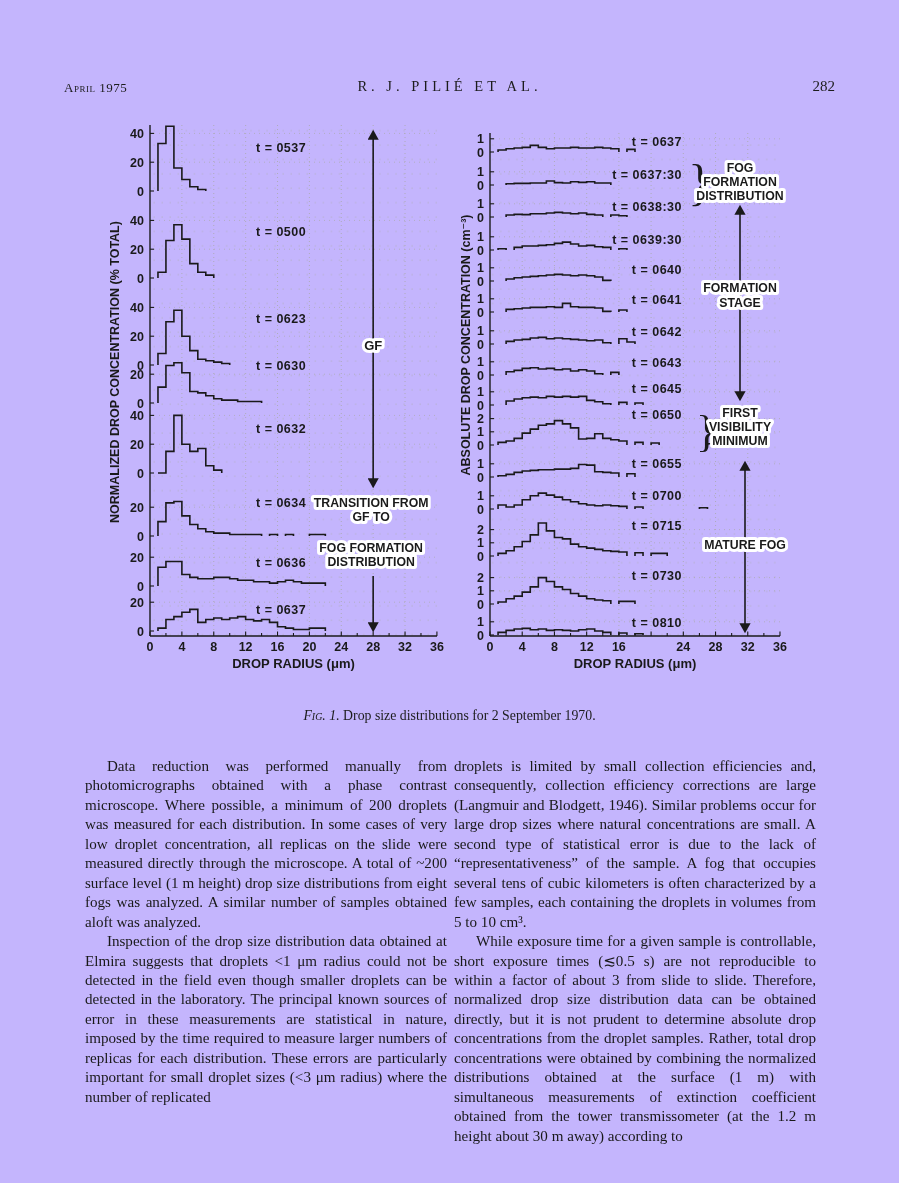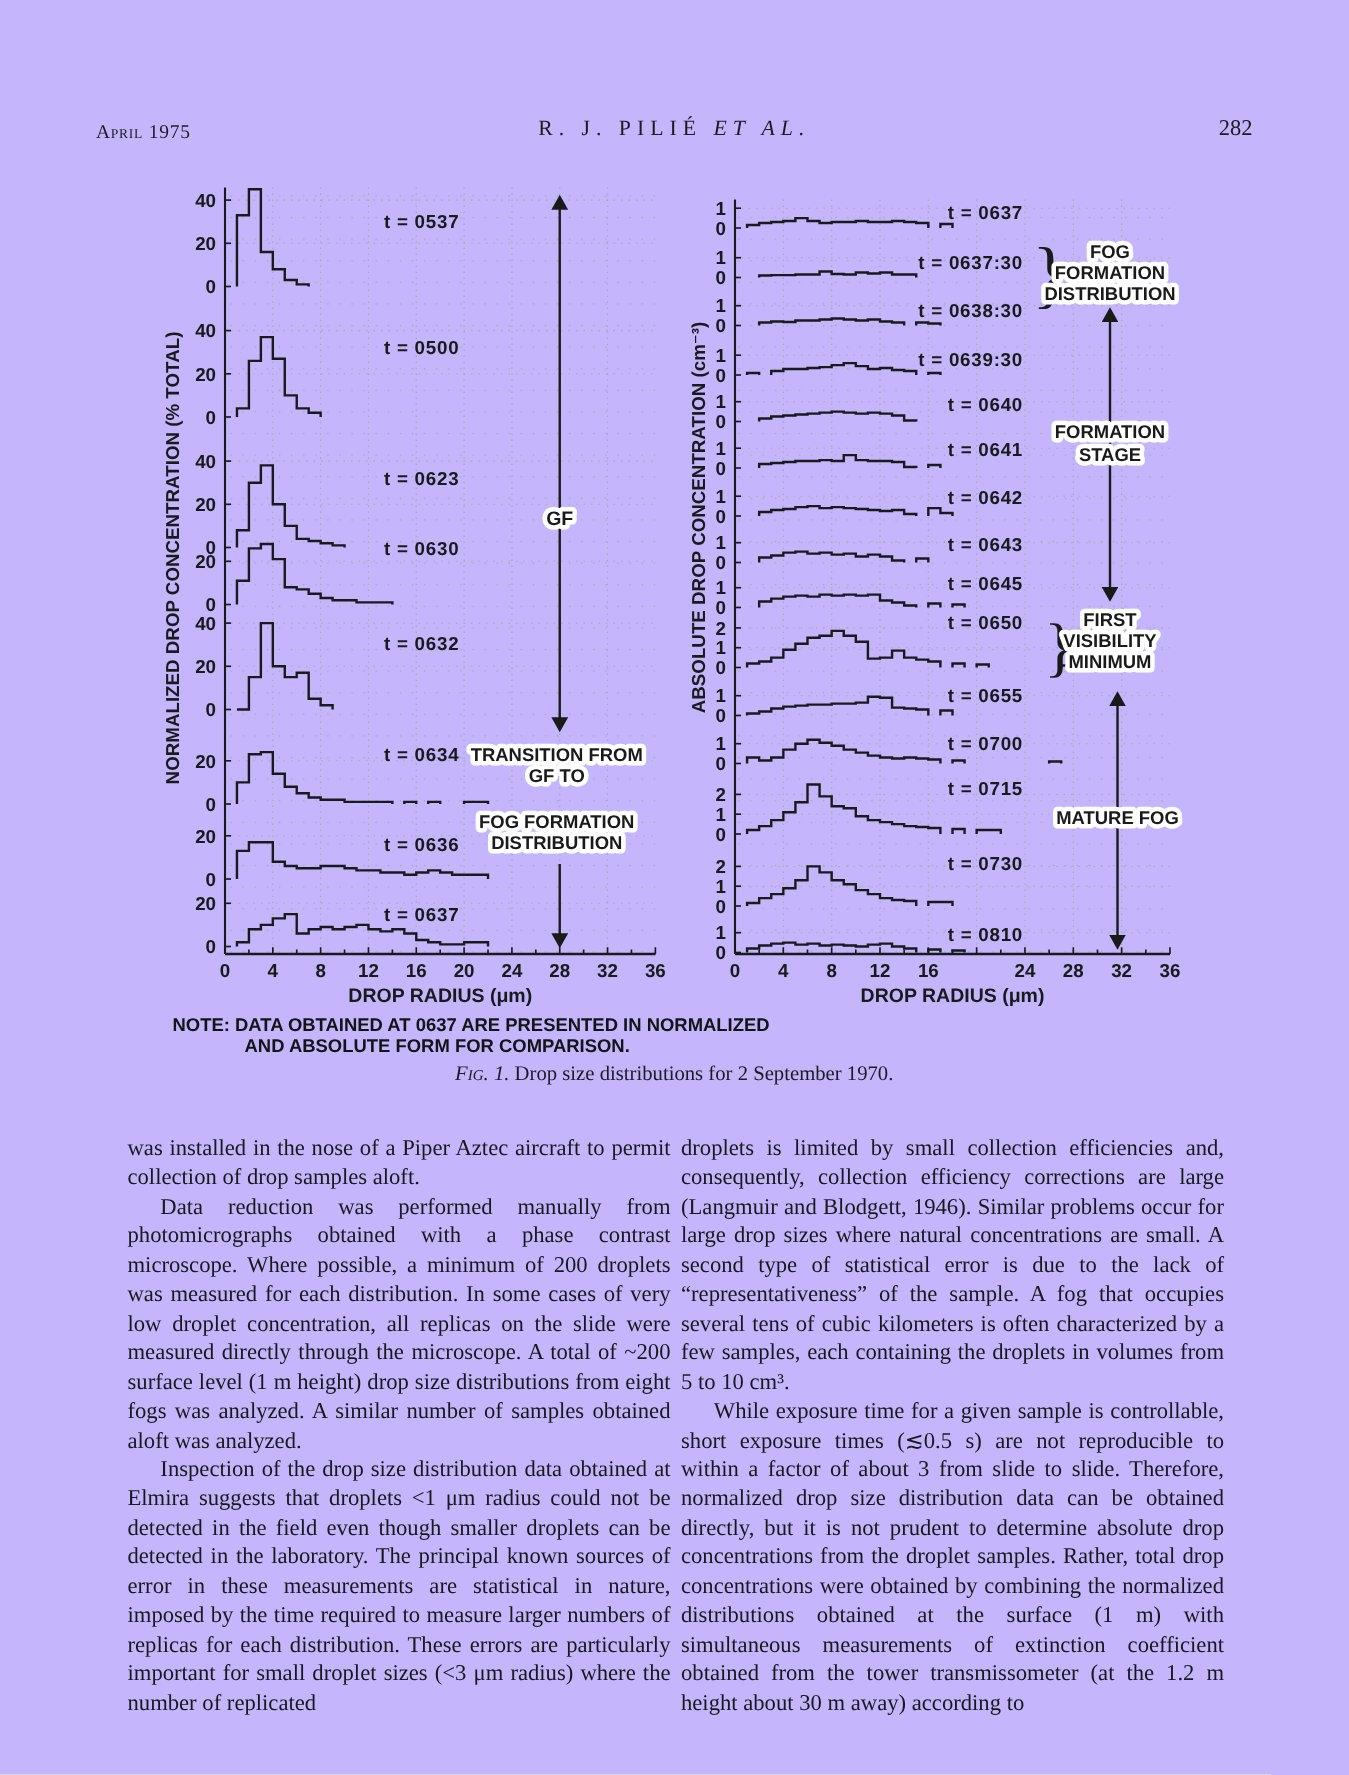--- a/index.html
+++ b/index.html
@@ -1,21 +1,21 @@
 <!DOCTYPE html>
 <html><head>
 <meta charset="utf-8">
 <style>
   html,body{margin:0;padding:0;background:#e8e8e4;}
   .page{position:relative;width:899px;height:1183px;background:#c4b5fd;margin:0 auto;
         font-family:"Liberation Serif", serif;color:#1c1c1c;overflow:hidden;}
   
   .runhead-left{position:absolute;left:64px;top:80px;font-size:13px;font-variant:small-caps;letter-spacing:.5px;}
   .runhead-center{position:absolute;left:0;right:0;top:78px;text-align:center;font-size:14.5px;letter-spacing:4px;}
-  .runhead-center .etal{font-style:italic;}
+  .runhead-center .etal{}
   .runhead-right{position:absolute;right:64px;top:78px;font-size:15px;}
   
   #figure-svg{position:absolute;left:0;top:0;z-index:1;pointer-events:none;}
   
   .fig-note{position:absolute;left:115px;top:677px;z-index:2;
             font-family:"Liberation Sans", sans-serif;font-weight:bold;font-size:12.3px;line-height:13.5px;color:#141414;}
   .fig-note .l2{margin-left:48px;}
   .fig-caption{position:absolute;left:0;right:0;top:708px;z-index:2;text-align:center;font-size:13.8px;color:#1c1c1c;}
   .fig-caption .figlab{font-variant:small-caps;font-style:italic;}
   
@@ -374,29 +374,24 @@
         <text x="740" y="307" text-anchor="middle" font-family="&quot;Liberation Sans&quot;, &quot;DejaVu Sans&quot;, sans-serif" font-size="12.3" font-weight="bold" fill="#1a1a1a" paint-order="stroke" stroke="#ffffff" stroke-width="6" stroke-linejoin="round">STAGE</text>
         <text x="696" y="446" font-family="&quot;Liberation Serif&quot;,serif" font-size="44" fill="#1a1a1a">}</text>
         <text x="740" y="417" text-anchor="middle" font-family="&quot;Liberation Sans&quot;, &quot;DejaVu Sans&quot;, sans-serif" font-size="12.3" font-weight="bold" fill="#1a1a1a" paint-order="stroke" stroke="#ffffff" stroke-width="6" stroke-linejoin="round">FIRST</text>
         <text x="740" y="431" text-anchor="middle" font-family="&quot;Liberation Sans&quot;, &quot;DejaVu Sans&quot;, sans-serif" font-size="12.3" font-weight="bold" fill="#1a1a1a" paint-order="stroke" stroke="#ffffff" stroke-width="6" stroke-linejoin="round">VISIBILITY</text>
         <text x="740" y="445" text-anchor="middle" font-family="&quot;Liberation Sans&quot;, &quot;DejaVu Sans&quot;, sans-serif" font-size="12.3" font-weight="bold" fill="#1a1a1a" paint-order="stroke" stroke="#ffffff" stroke-width="6" stroke-linejoin="round">MINIMUM</text>
         <line x1="745" y1="463" x2="745" y2="631" stroke="#1a1a1a" stroke-width="1.6" marker-start="url(#ah)" marker-end="url(#ah)"></line>
         <text x="745" y="549" text-anchor="middle" font-family="&quot;Liberation Sans&quot;, &quot;DejaVu Sans&quot;, sans-serif" font-size="12.3" font-weight="bold" fill="#1a1a1a" paint-order="stroke" stroke="#ffffff" stroke-width="6" stroke-linejoin="round">MATURE FOG</text>
       </g>
     </svg>
 
-  <div class="fig-note">
-    <div class="l1">NOTE:  DATA OBTAINED AT 0637 ARE PRESENTED IN NORMALIZED</div>
-    <div class="l2">AND ABSOLUTE FORM FOR COMPARISON.</div>
-  </div>
 
   <div class="fig-caption"><span class="figlab">Fig. 1.</span><span> Drop size distributions for 2 September 1970.</span></div>
 
   <div class="col col-left">
-    <p class="noindent">was installed in the nose of a Piper Aztec aircraft to permit collection of drop samples aloft.</p>
     <p>Data reduction was performed manually from photomicrographs obtained with a phase contrast microscope. Where possible, a minimum of 200 droplets was measured for each distribution. In some cases of very low droplet concentration, all replicas on the slide were measured directly through the microscope. A total of ~200 surface level (1 m height) drop size distributions from eight fogs was analyzed. A similar number of samples obtained aloft was analyzed.</p>
     <p>Inspection of the drop size distribution data obtained at Elmira suggests that droplets &lt;1 μm radius could not be detected in the field even though smaller droplets can be detected in the laboratory. The principal known sources of error in these measurements are statistical in nature, imposed by the time required to measure larger numbers of replicas for each distribution. These errors are particularly important for small droplet sizes (&lt;3 μm radius) where the number of replicated</p>
   </div>
   <div class="col col-right">
     <p class="noindent">droplets is limited by small collection efficiencies and, consequently, collection efficiency corrections are large (Langmuir and Blodgett, 1946). Similar problems occur for large drop sizes where natural concentrations are small. A second type of statistical error is due to the lack of “representativeness” of the sample. A fog that occupies several tens of cubic kilometers is often characterized by a few samples, each containing the droplets in volumes from 5 to 10 cm³.</p>
     <p>While exposure time for a given sample is controllable, short exposure times (≲0.5 s) are not reproducible to within a factor of about 3 from slide to slide. Therefore, normalized drop size distribution data can be obtained directly, but it is not prudent to determine absolute drop concentrations from the droplet samples. Rather, total drop concentrations were obtained by combining the normalized distributions obtained at the surface (1 m) with simultaneous measurements of extinction coefficient obtained from the tower transmissometer (at the 1.2 m height about 30 m away) according to</p>
   </div>
 
 </div>
 

